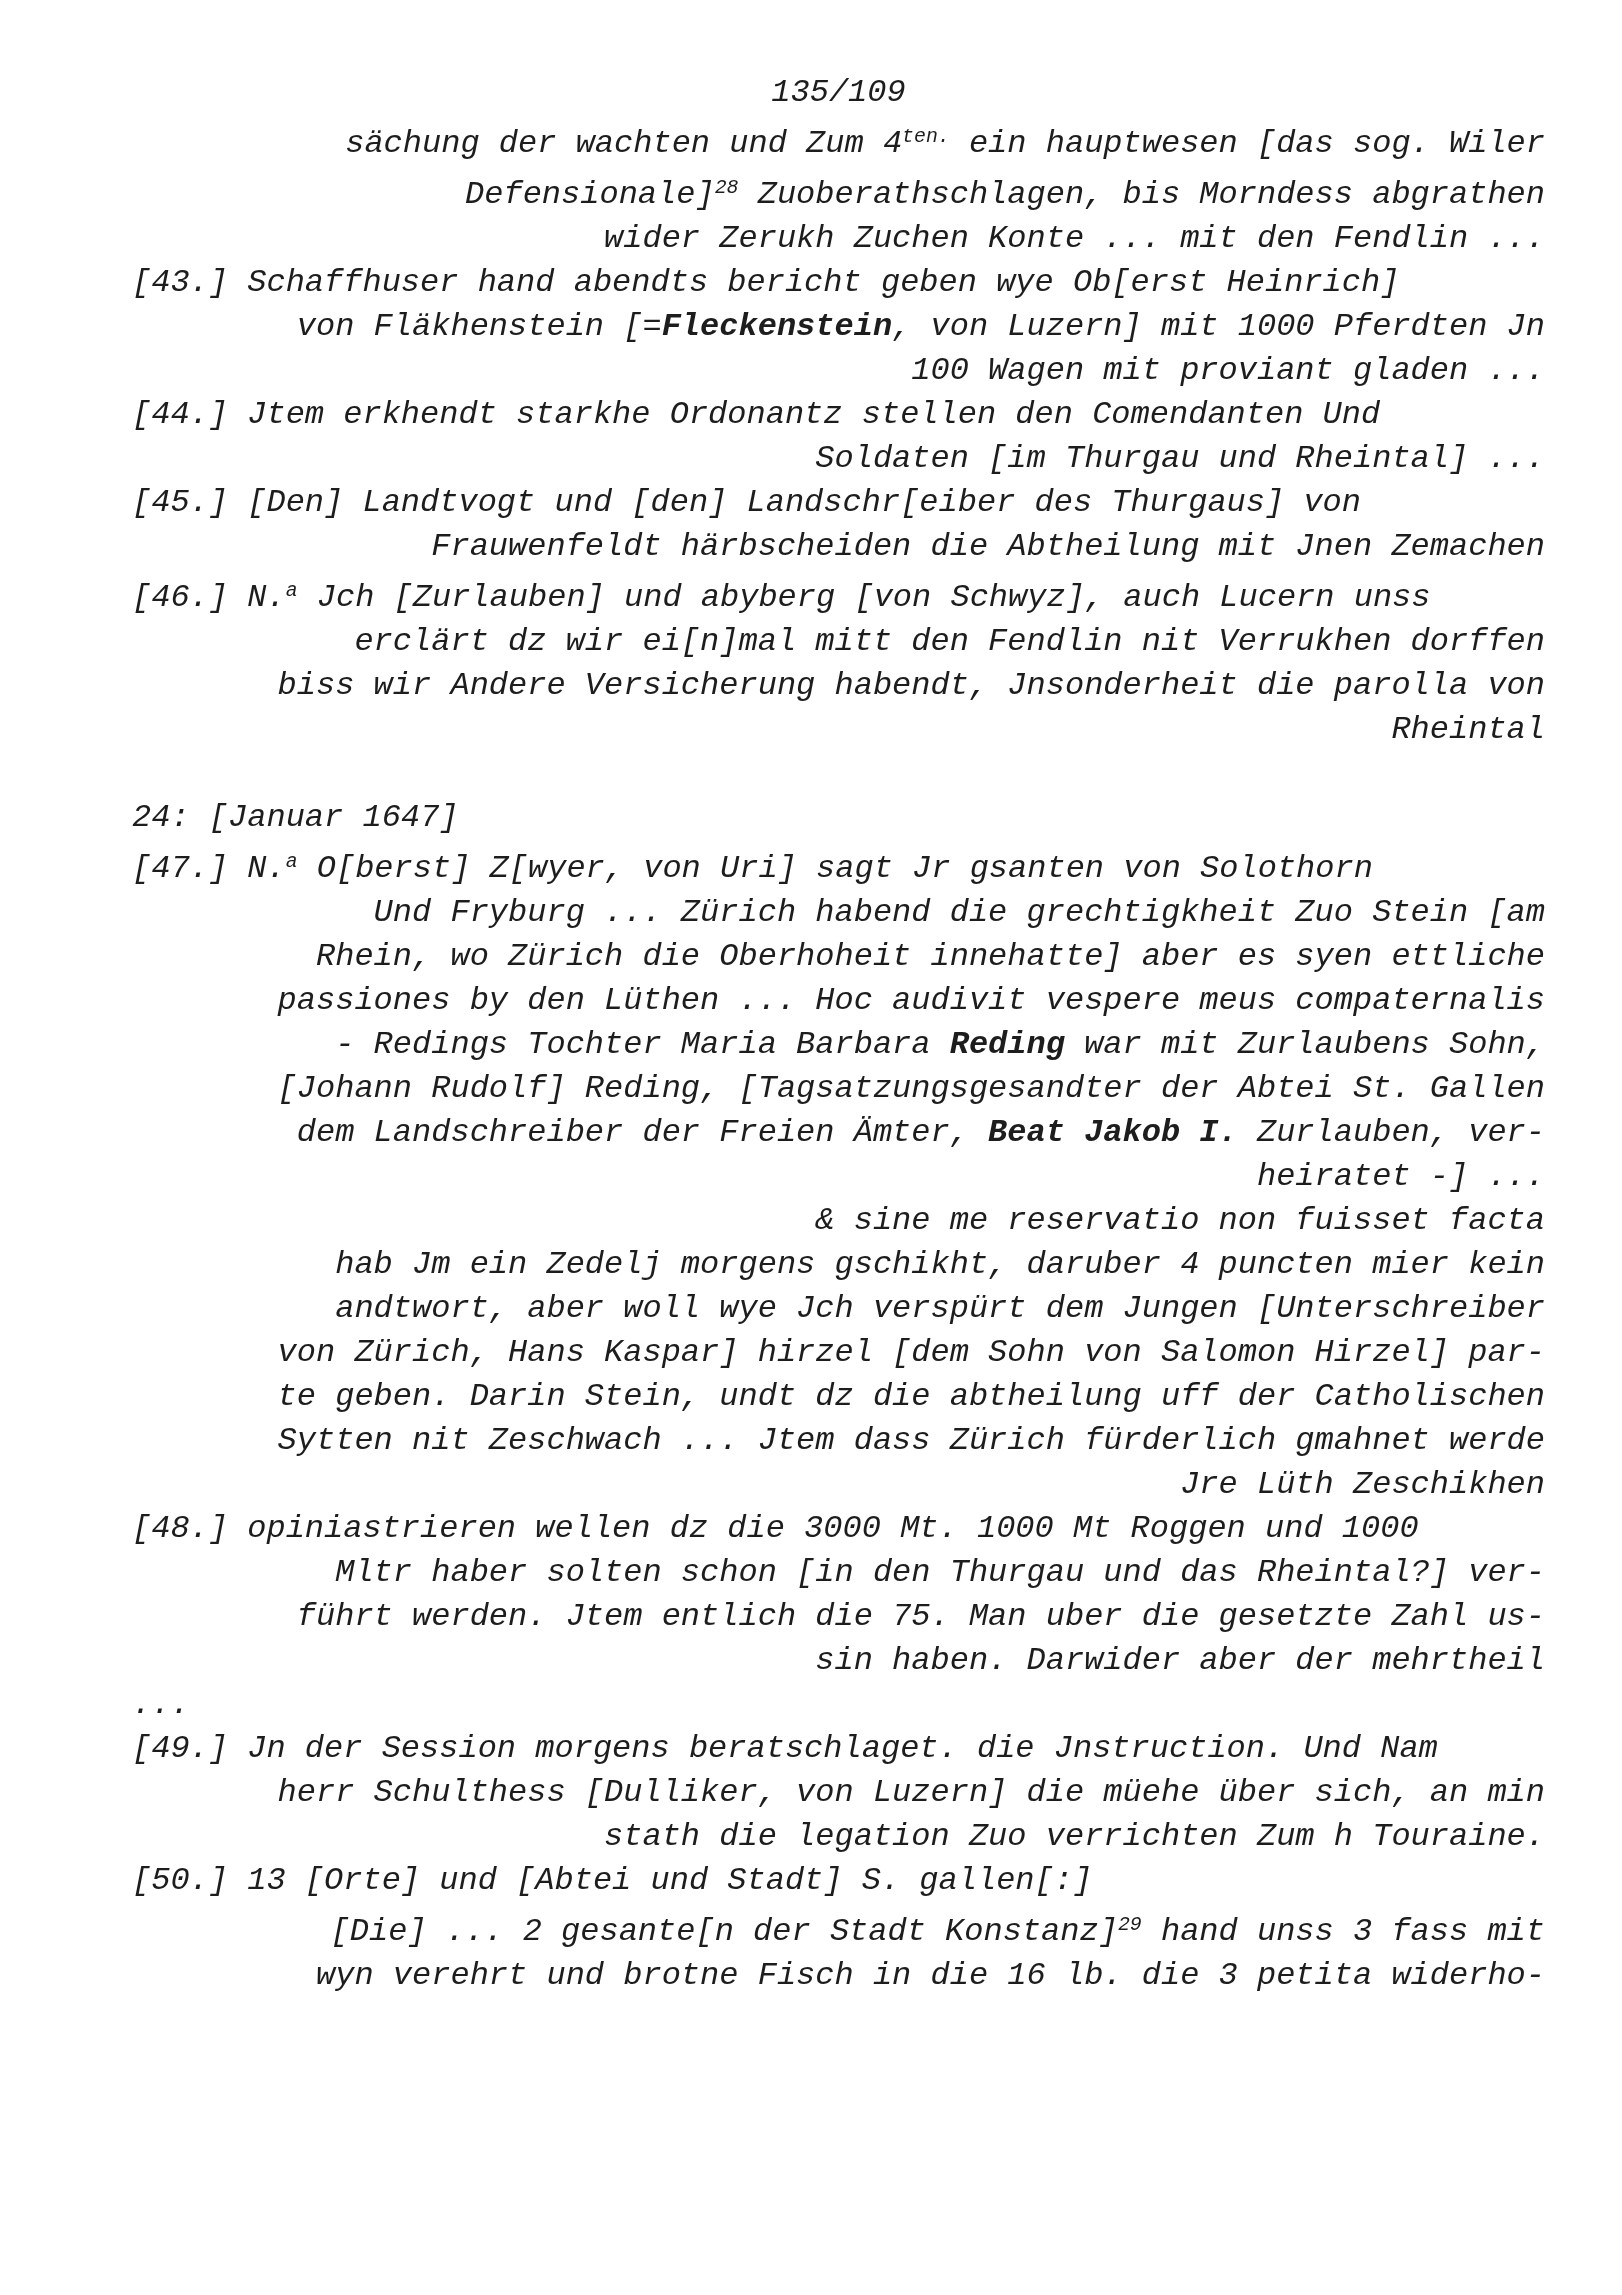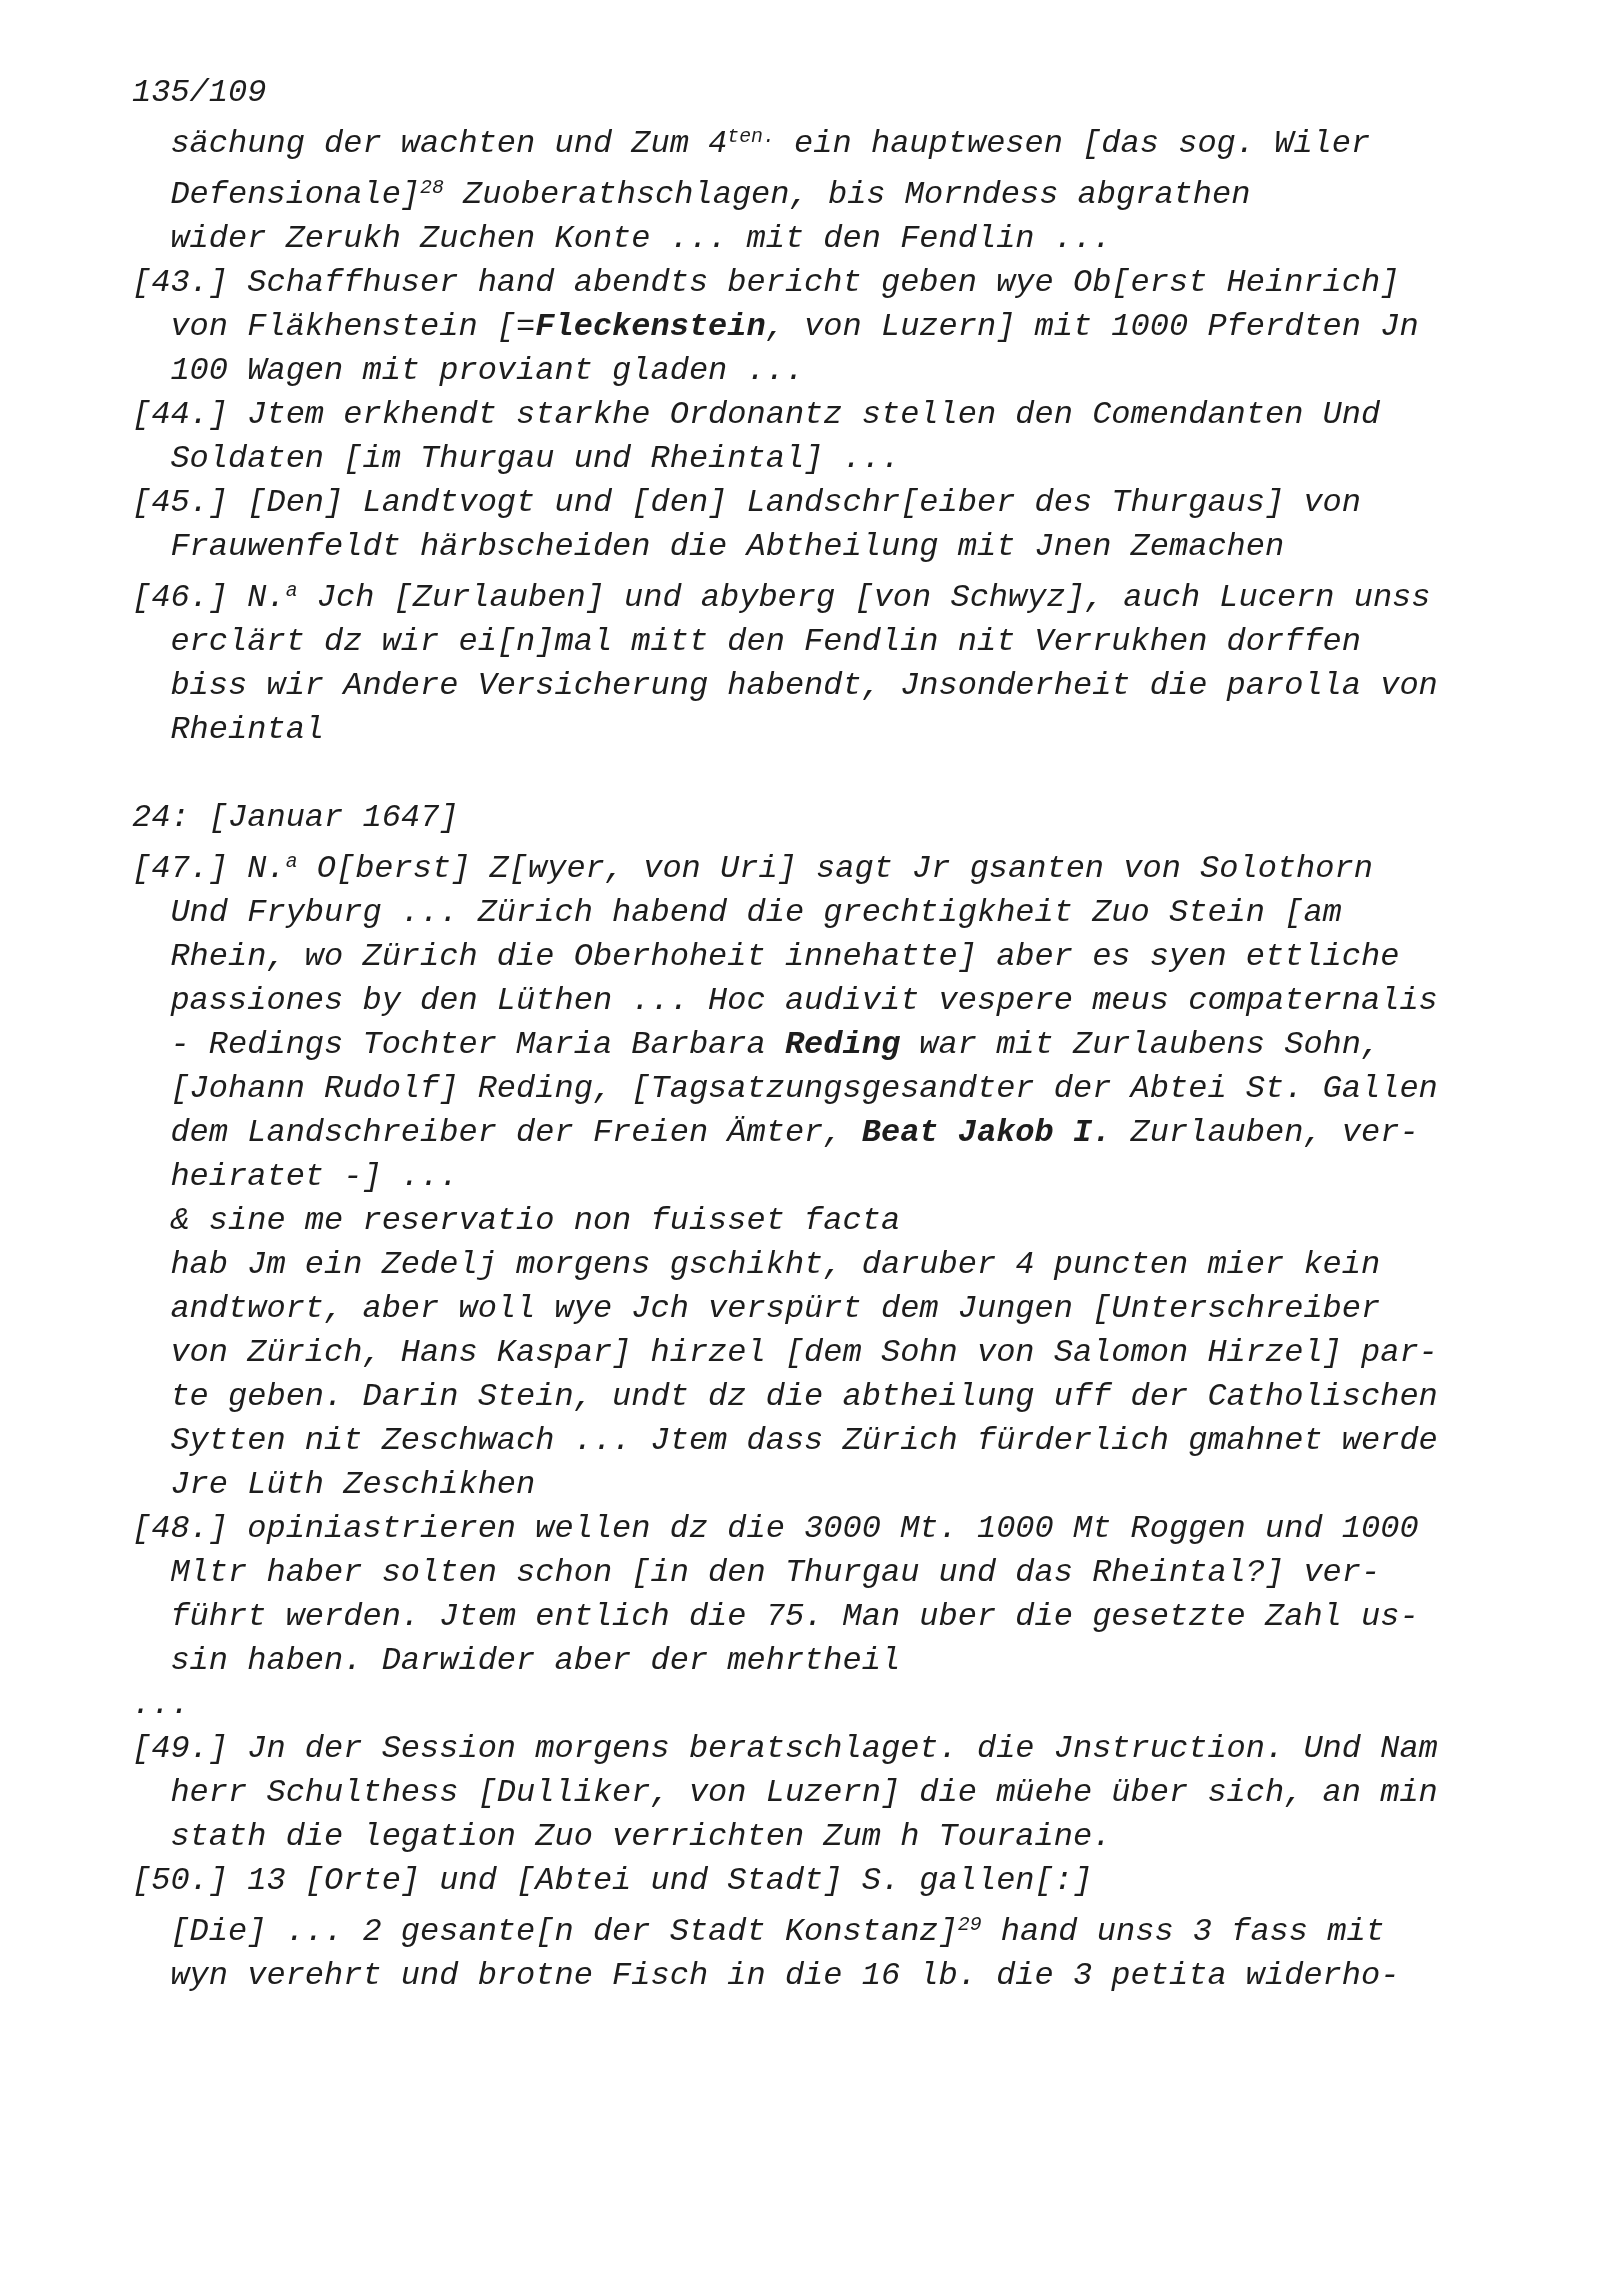--- a/index.html
+++ b/index.html
@@ -19,29 +19,30 @@
   }
   .content {
     position: absolute;
     left: 132px;
     top: 71px;
     width: 1413px;
     font-size: 32px;
     line-height: 44px;
   }
   .page-number-line {
-    text-align: left;
+    text-align: center;
     white-space: pre;
   }
   .line {
     white-space: pre;
     min-height: 44px;
   }
   .line.indent {
     padding-left: 2ch;
+    text-align: right;
   }
   .bold {
     font-weight: bold;
     margin-top: 48px;
   }
   .sup {
     font-size: 0.62em;
     vertical-align: 0.5em;
   }
 </style>

